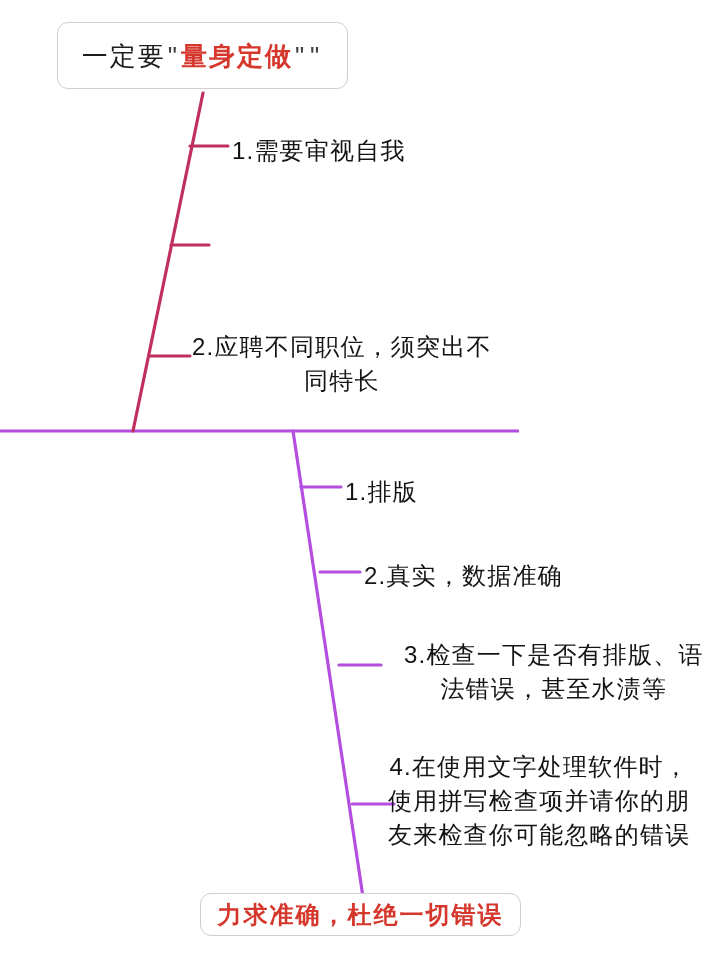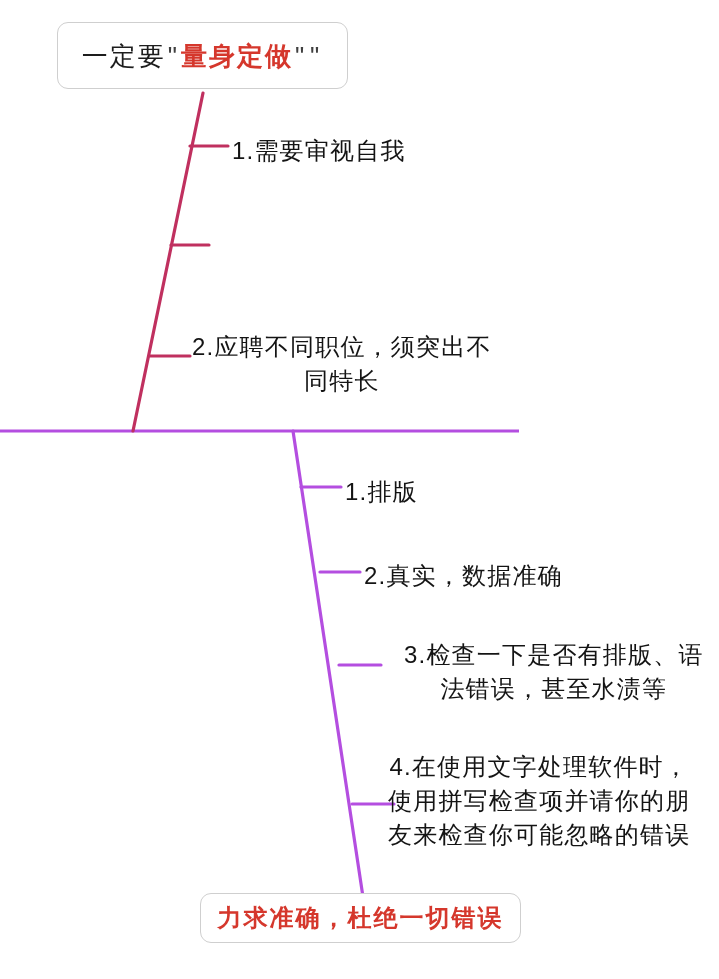--- a/index.html
+++ b/index.html
@@ -38,21 +38,21 @@
   #head-box {
     left: 57px;
     top: 22px;
     width: 291px;
     height: 67px;
   }
   #tail-box {
     left: 200px;
     top: 893px;
     width: 321px;
-    height: 50px;
+    height: 43px;
   }
   .head-text {
     font-size: 26px;
     letter-spacing: 2px;
     line-height: 1;
     display: inline-block;
   }
   .ht-black { color: #1d1d1d; }
   .ht-red { color: #d5372c; font-weight: bold; margin-top: 34px; }
   .ht-quote { color: #404040; padding: 0 2px; }

